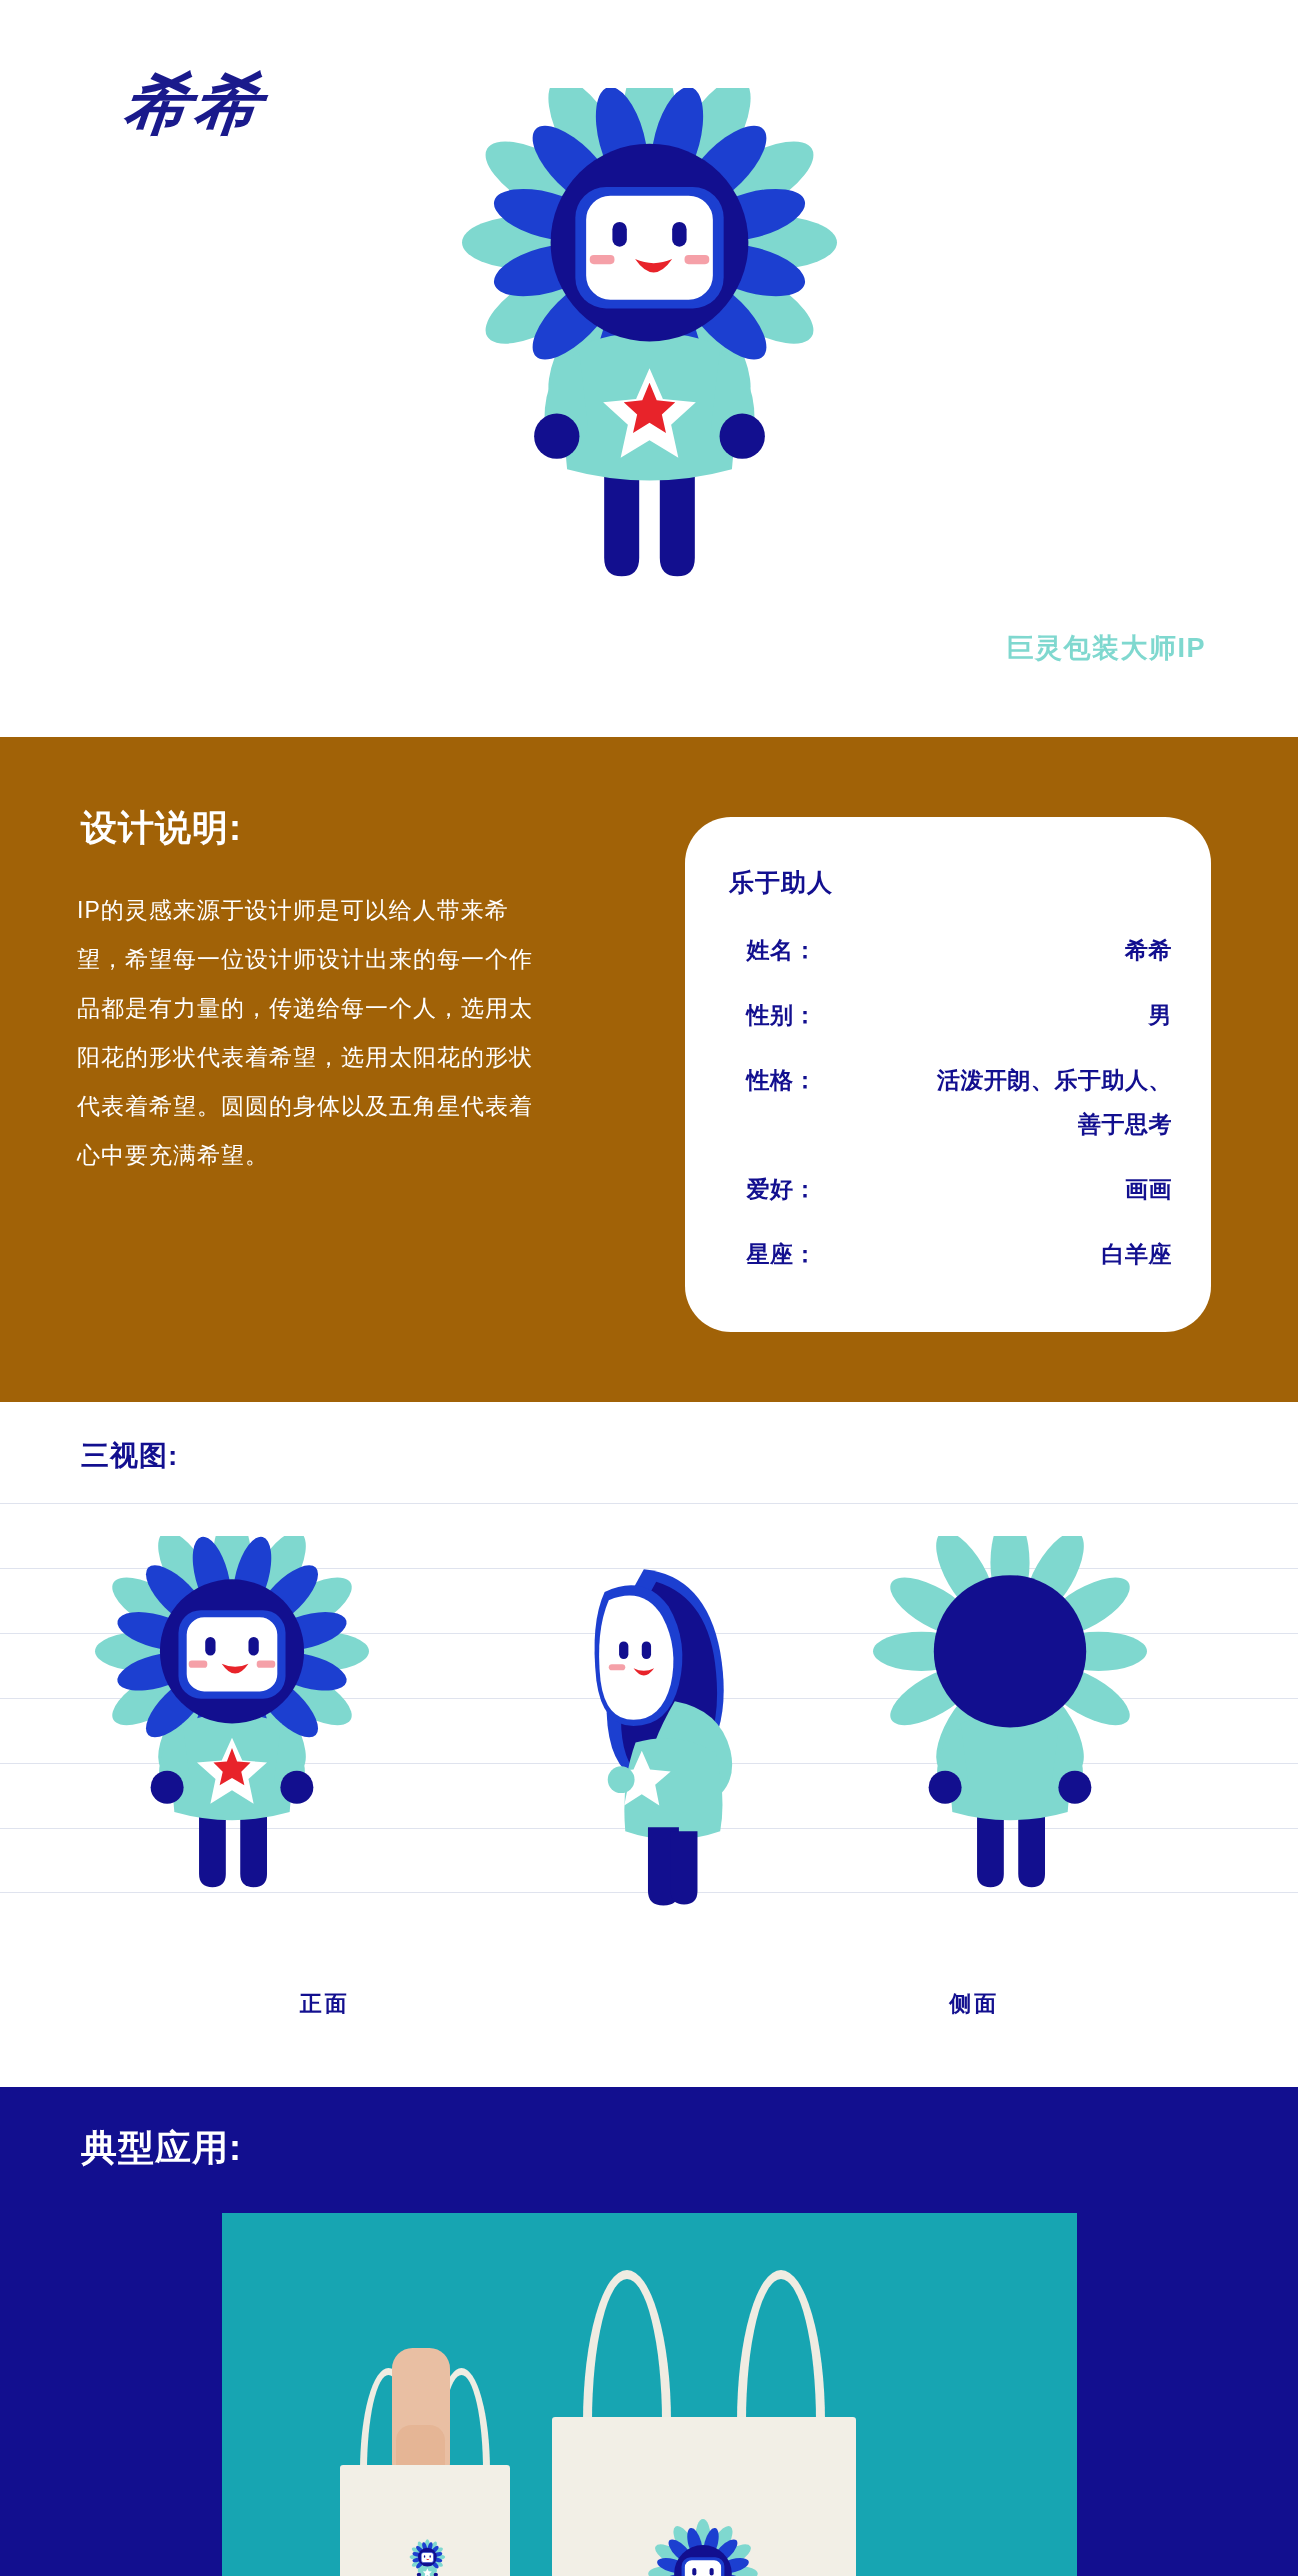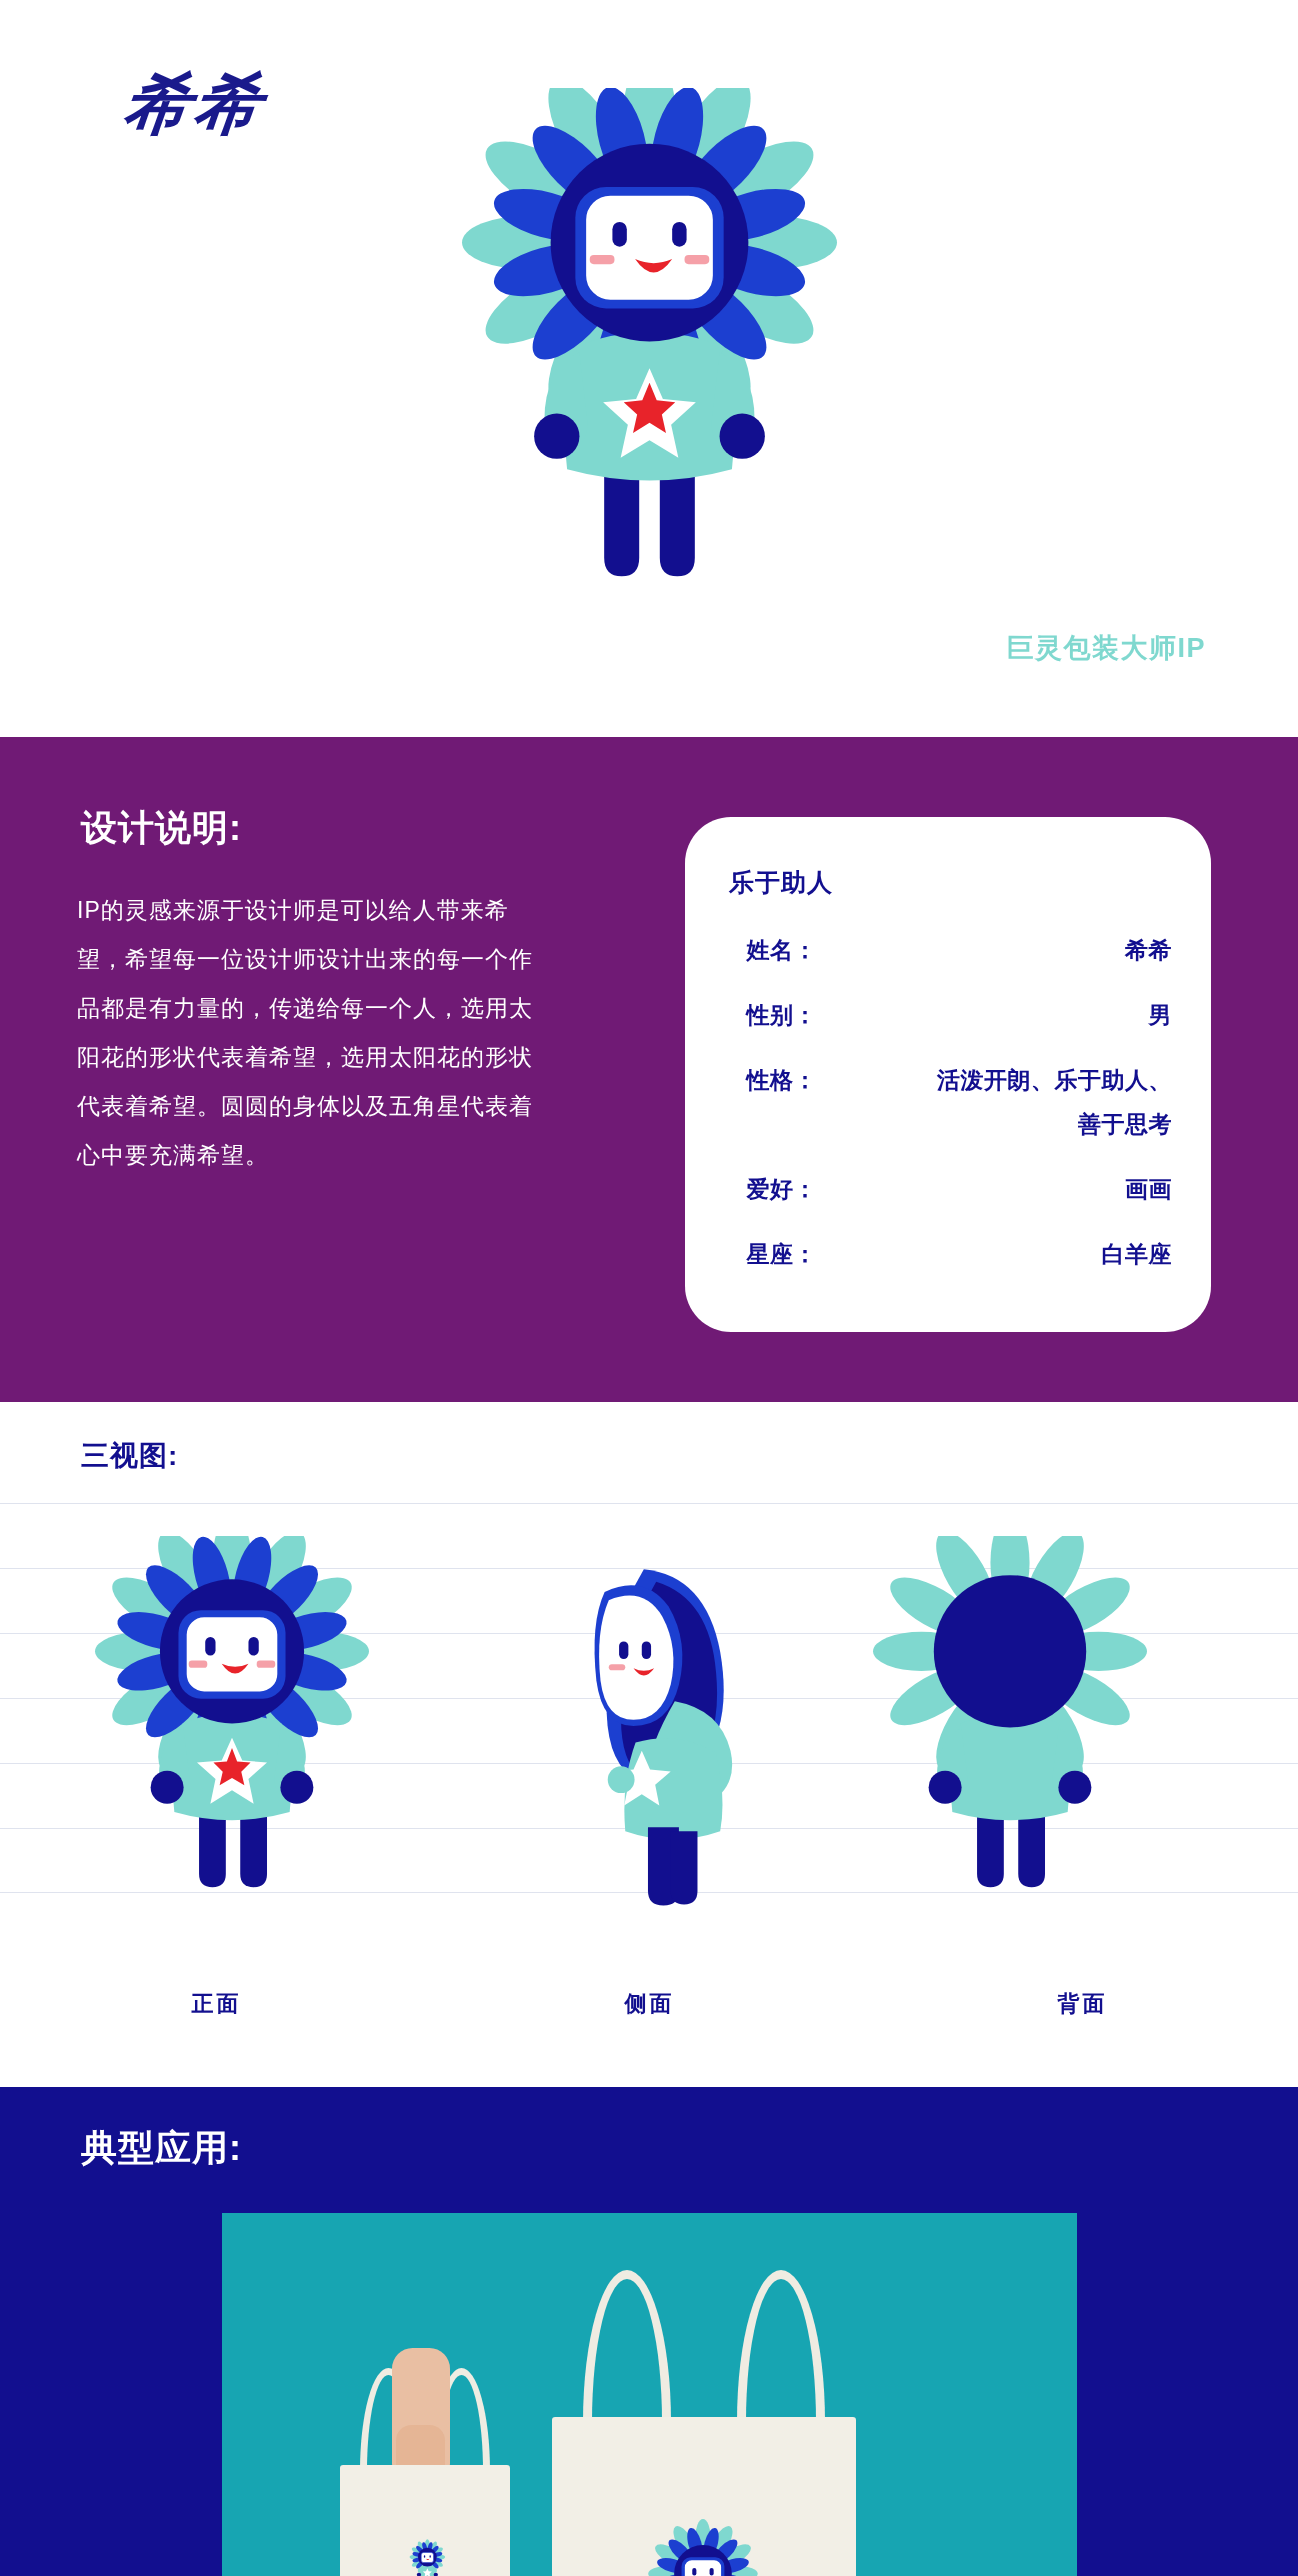--- a/index.html
+++ b/index.html
@@ -39,21 +39,21 @@
   }
   .hero-mascot {
     position: absolute;
     left: 402px;
     top: 88px;
   }
 
   
   .desc {
     position: relative;
-    background: #701a75;
+    background: #a16207;
     padding: 62px 0 67px 0;
     height: 665px;
   }
   .desc-title {
     position: absolute;
     left: 81px;
     top: 67px;
     font-size: 36px;
     font-weight: bold;
     color: #ffffff;
@@ -559,21 +559,20 @@
           <circle cx="97" cy="244" r="16" fill="#120f8f"></circle>
           <circle cx="223" cy="244" r="16" fill="#120f8f"></circle>
           <circle cx="160" cy="112" r="74" fill="#120f8f"></circle>
         </svg>
       </div>
     </div>
 
     <div class="view-labels">
       <div class="view-label">正面</div>
       <div class="view-label">侧面</div>
-      <div class="view-label">背面</div>
     </div>
   </section>
 
   <section class="apps">
     <h2 class="apps-title">典型应用:</h2>
 
     <div class="photo">
 
       <div class="handle s1"></div>
       <div class="handle s2"></div>

